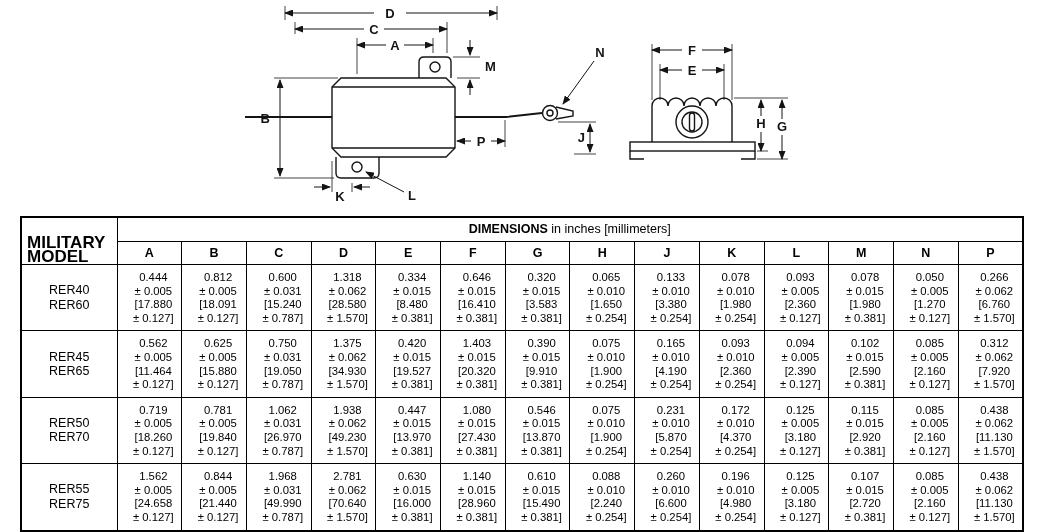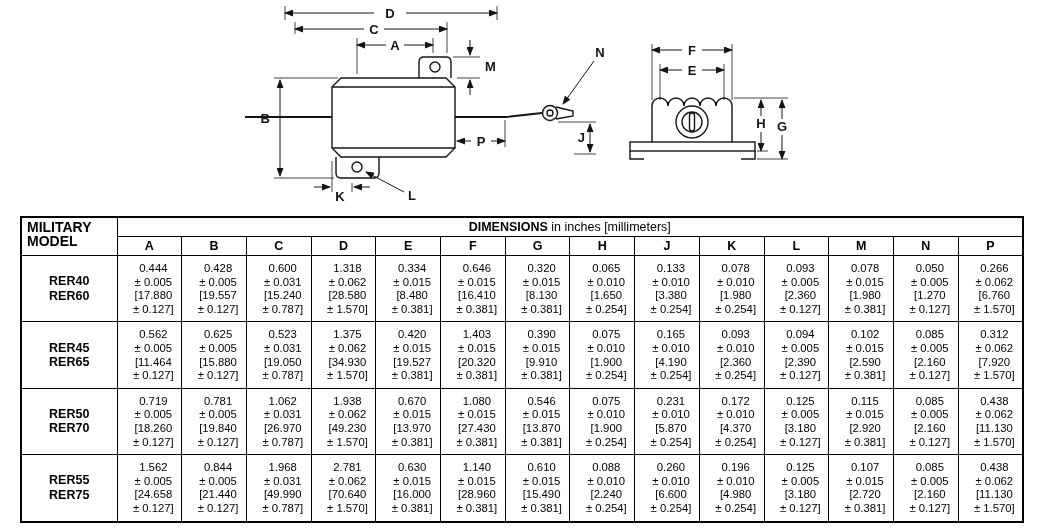--- a/index.html
+++ b/index.html
@@ -27,27 +27,27 @@
   table.dims {
     border-collapse: collapse;
     table-layout: fixed;
     width: 1004px;
     margin: 2px 0 0 20px;
     border: 2px solid #000;
   }
   table.dims th, table.dims td { border: 1px solid #000; }
   .model-head {
     width: 96px; text-align: left; vertical-align: top;
-    padding: 2px 3px 0 5px; font-size: 14px; line-height: 14px; margin-left: 40px;
+    padding: 18px 3px 0 5px; font-size: 17px; line-height: 14px; margin-left: 40px;
   }
   .dims-head { font-size: 12.5px; font-weight: normal; text-align: center; padding: 2px 0; margin-top: 42px; }
   .dims-head .b { font-weight: bold; }
   .col-letter { font-size: 12.5px; font-weight: bold; text-align: center; padding: 2px 0; }
   .model-cell {
-    font-size: 12.5px; line-height: 14.5px; font-weight: bold;
+    font-size: 12.5px; line-height: 14.5px; font-weight: normal;
     text-align: center; vertical-align: middle; padding: 2px 0;
   }
   .dim-cell {
     font-size: 11.3px; line-height: 13.6px;
     text-align: center; vertical-align: middle; padding: 6px 0 5px 8px;
   }
 </style>
 </head>
 <body>
 
@@ -225,23 +225,23 @@
           <div>RER40</div>
           <div>RER60</div>
         </th>
         <td class="dim-cell">
           <div>0.444</div>
           <div>± 0.005</div>
           <div>[17.880</div>
           <div>± 0.127]</div>
         </td>
         <td class="dim-cell">
-          <div>0.428</div>
-          <div>± 0.005</div>
-          <div>[19.557</div>
+          <div>0.812</div>
+          <div>± 0.005</div>
+          <div>[18.091</div>
           <div>± 0.127]</div>
         </td>
         <td class="dim-cell">
           <div>0.600</div>
           <div>± 0.031</div>
           <div>[15.240</div>
           <div>± 0.787]</div>
         </td>
         <td class="dim-cell">
           <div>1.318</div>
@@ -257,21 +257,21 @@
         </td>
         <td class="dim-cell">
           <div>0.646</div>
           <div>± 0.015</div>
           <div>[16.410</div>
           <div>± 0.381]</div>
         </td>
         <td class="dim-cell">
           <div>0.320</div>
           <div>± 0.015</div>
-          <div>[8.130</div>
+          <div>[3.583</div>
           <div>± 0.381]</div>
         </td>
         <td class="dim-cell">
           <div>0.065</div>
           <div>± 0.010</div>
           <div>[1.650</div>
           <div>± 0.254]</div>
         </td>
         <td class="dim-cell">
           <div>0.133</div>
@@ -321,21 +321,21 @@
           <div>[11.464</div>
           <div>± 0.127]</div>
         </td>
         <td class="dim-cell">
           <div>0.625</div>
           <div>± 0.005</div>
           <div>[15.880</div>
           <div>± 0.127]</div>
         </td>
         <td class="dim-cell">
-          <div>0.523</div>
+          <div>0.750</div>
           <div>± 0.031</div>
           <div>[19.050</div>
           <div>± 0.787]</div>
         </td>
         <td class="dim-cell">
           <div>1.375</div>
           <div>± 0.062</div>
           <div>[34.930</div>
           <div>± 1.570]</div>
         </td>
@@ -423,21 +423,21 @@
           <div>[26.970</div>
           <div>± 0.787]</div>
         </td>
         <td class="dim-cell">
           <div>1.938</div>
           <div>± 0.062</div>
           <div>[49.230</div>
           <div>± 1.570]</div>
         </td>
         <td class="dim-cell">
-          <div>0.670</div>
+          <div>0.447</div>
           <div>± 0.015</div>
           <div>[13.970</div>
           <div>± 0.381]</div>
         </td>
         <td class="dim-cell">
           <div>1.080</div>
           <div>± 0.015</div>
           <div>[27.430</div>
           <div>± 0.381]</div>
         </td>

